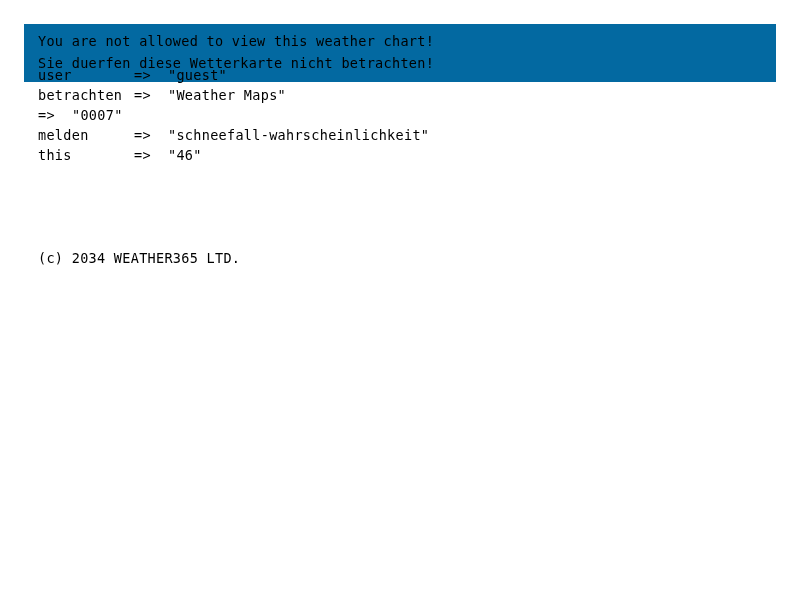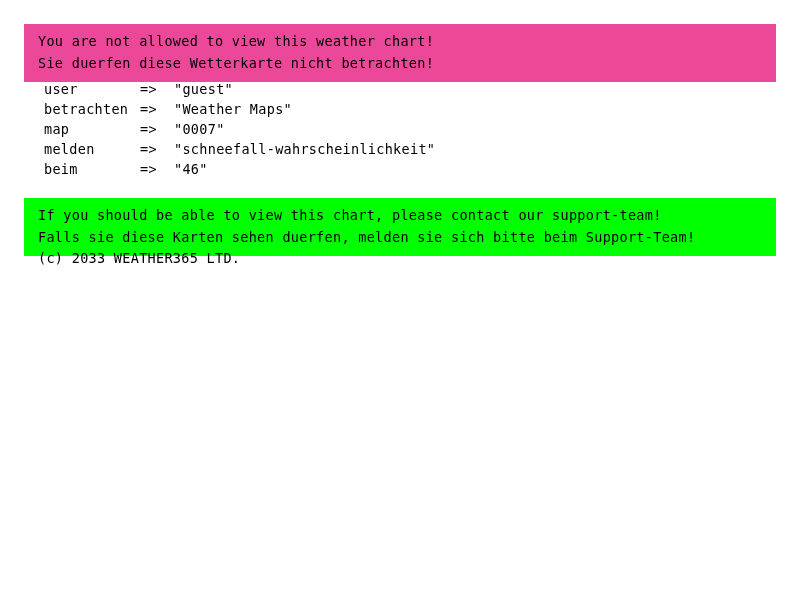--- a/index.html
+++ b/index.html
@@ -22,38 +22,37 @@
   }
   .banner {
     position: absolute;
     left: 24px;
     width: 752px;
     box-sizing: border-box;
     padding: 6px 14px 8px 14px;
   }
   .banner-error {
     top: 24px;
-    background: #ec4899;
+    background: #0369a1;
   }
   .banner-info {
     top: 198px;
     background: #00ff00;
   }
   .banner-line {
     display: block;
     white-space: pre;
     font-size: 13.5px;
     line-height: 22px;
     letter-spacing: 0.3px;
   }
   .details {
     position: absolute;
     left: 38px;
-    top: 79px;
-    margin-left: 6px;
+    top: 65px;
   }
   .detail-row {
     display: flex;
     align-items: baseline;
     line-height: 20px;
     height: 20px;
     white-space: pre;
     font-size: 13.5px;
     letter-spacing: 0.3px;
   }
@@ -95,38 +94,33 @@
       <span class="detail-key">user</span>
       <span class="detail-arrow">=&gt;</span>
       <span class="detail-val">"guest"</span>
     </div>
     <div class="detail-row">
       <span class="detail-key">betrachten</span>
       <span class="detail-arrow">=&gt;</span>
       <span class="detail-val">"Weather Maps"</span>
     </div>
     <div class="detail-row">
-      <span class="detail-key">map</span>
       <span class="detail-arrow">=&gt;</span>
       <span class="detail-val">"0007"</span>
     </div>
     <div class="detail-row">
       <span class="detail-key">melden</span>
       <span class="detail-arrow">=&gt;</span>
       <span class="detail-val">"schneefall-wahrscheinlichkeit"</span>
     </div>
     <div class="detail-row">
-      <span class="detail-key">beim</span>
+      <span class="detail-key">this</span>
       <span class="detail-arrow">=&gt;</span>
       <span class="detail-val">"46"</span>
     </div>
   </div>
 
-  <div class="banner banner-info">
-    <span class="banner-line">If you should be able to view this chart, please contact our support-team!</span>
-    <span class="banner-line">Falls sie diese Karten sehen duerfen, melden sie sich bitte beim Support-Team!</span>
-  </div>
 
   <div class="footer">
-    <span>(c) 2033 WEATHER365 LTD.</span>
+    <span>(c) 2034 WEATHER365 LTD.</span>
   </div>
 
 </div>
 
 </body></html>

